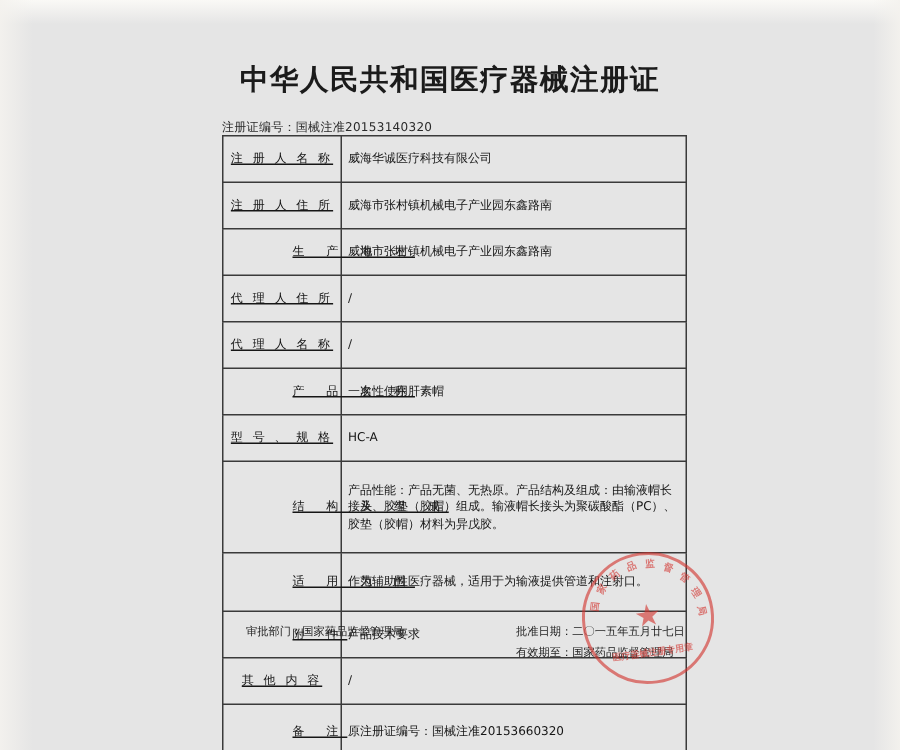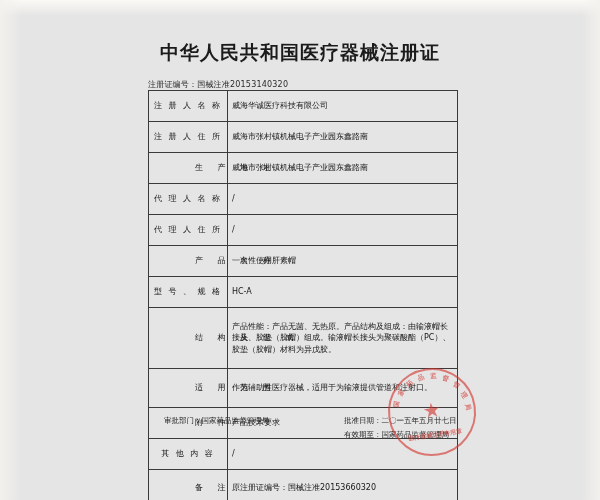--- a/index.html
+++ b/index.html
@@ -64,20 +64,21 @@
     color: #161616;
     padding: 3px 4px;
     vertical-align: middle;
     line-height: 1.45;
   }
   td.label {
     width: 70px;
     text-align: center;
     letter-spacing: 2px;
     white-space: nowrap;
+    text-decoration: underline;
   }
   td.label.wide-space {
     letter-spacing: 6px;
     padding-left: 46px;
   }
   td.value {
     text-align: left;
     padding-left: 6px;
   }
   td.value.slash {
@@ -169,25 +170,25 @@
       </tr>
       <tr class="row-mid">
         <td class="label">注 册 人 住 所</td>
         <td class="value">威海市张村镇机械电子产业园东鑫路南</td>
       </tr>
       <tr class="row-mid">
         <td class="label wide-space">生 产 地 址</td>
         <td class="value">威海市张村镇机械电子产业园东鑫路南</td>
       </tr>
       <tr class="row-mid">
+        <td class="label">代 理 人 住 所</td>
+        <td class="value slash">/</td>
+      </tr>
+      <tr class="row-mid">
         <td class="label">代 理 人 名 称</td>
-        <td class="value slash">/</td>
-      </tr>
-      <tr class="row-mid">
-        <td class="label">代 理 人 住 所</td>
         <td class="value slash">/</td>
       </tr>
       <tr class="row-mid">
         <td class="label wide-space">产 品 名 称</td>
         <td class="value">一次性使用肝素帽</td>
       </tr>
       <tr class="row-mid">
         <td class="label">型 号 、 规 格</td>
         <td class="value">HC-A</td>
       </tr>

